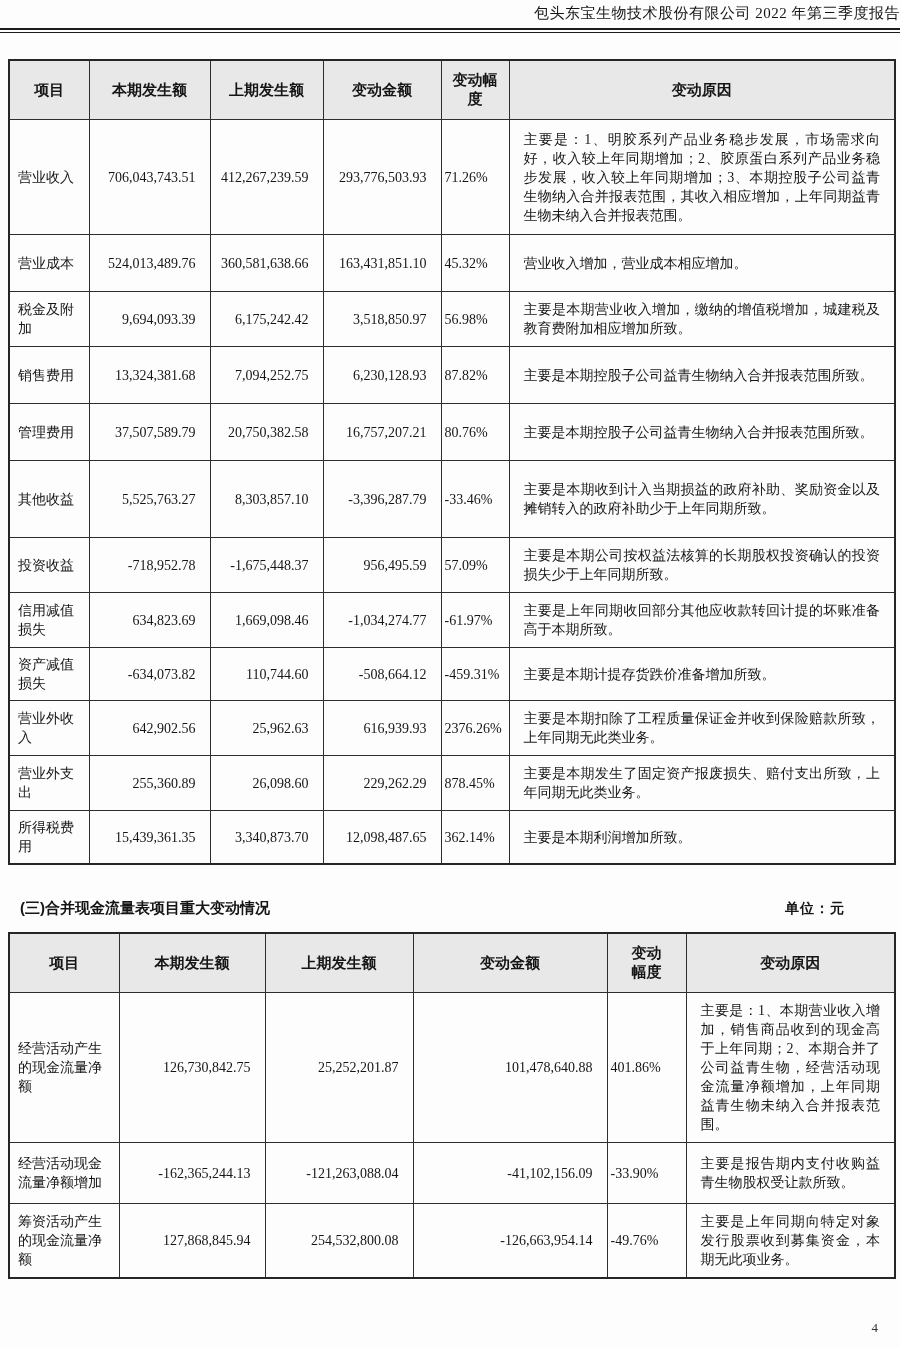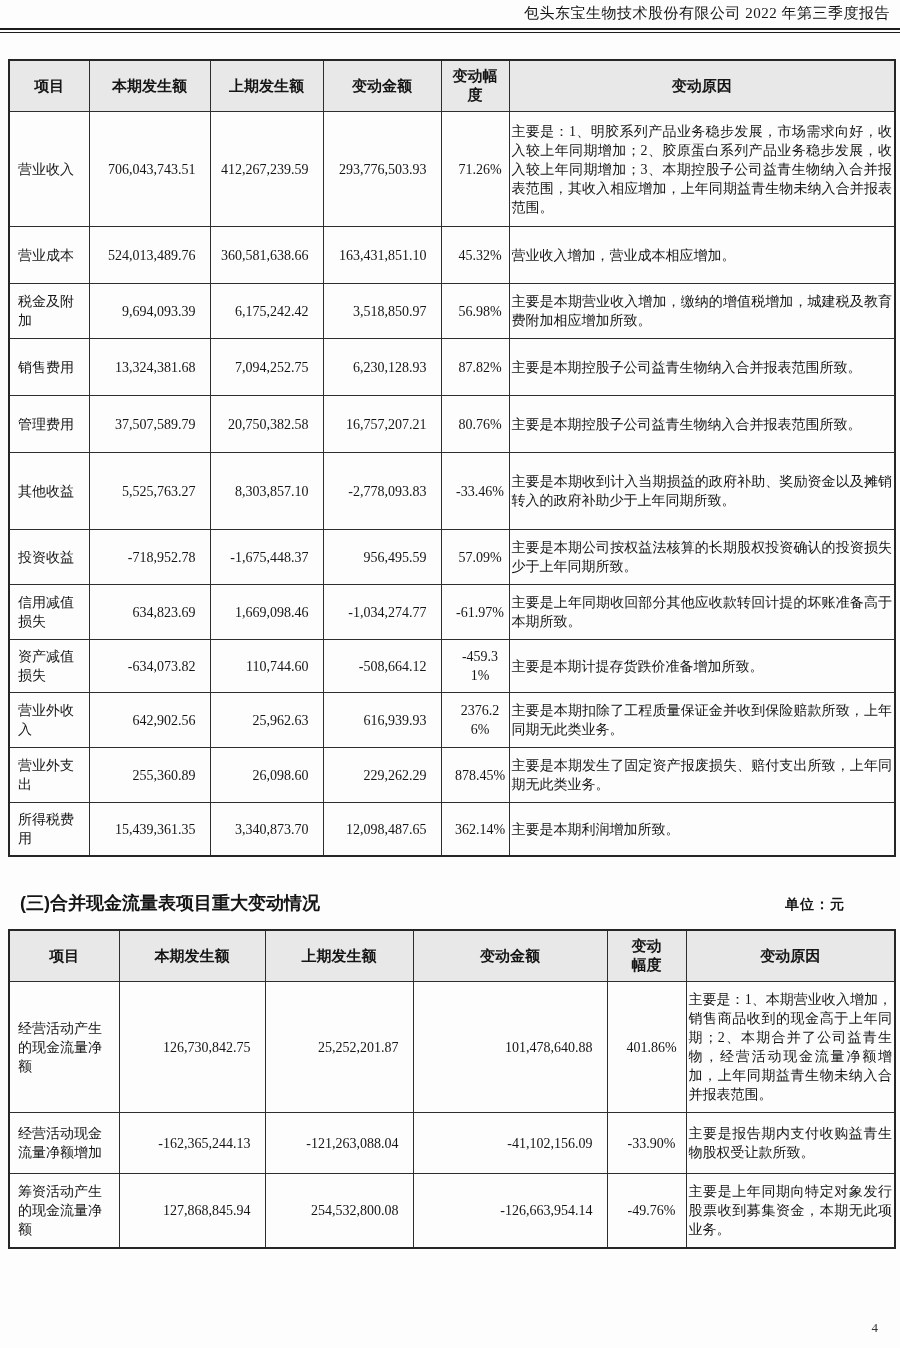--- a/index.html
+++ b/index.html
@@ -2,45 +2,45 @@
 <html lang="zh"><head>
 <meta charset="utf-8">
 <style>
   html,body{margin:0;padding:0;background:#d9d9d9;}
   .page{
     width:900px;height:1348px;margin:0 auto;background:#fdfdfd;
     font-family:"Liberation Serif","DejaVu Serif",serif;color:#151515;
     position:relative;box-sizing:border-box;overflow:hidden;
   }
   
-  .doc-header{padding-top:4px;text-align:right;font-size:15px;letter-spacing:.5px;padding-right:10px;}
+  .doc-header{padding-top:4px;text-align:right;font-size:15px;letter-spacing:.5px;}
   .header-rule{margin-top:5px;height:2px;border-top:2px solid #1c1c1c;border-bottom:1px solid #1c1c1c;}
   
   table{border-collapse:collapse;table-layout:fixed;margin-left:8px;width:886px;font-size:14px;border:2px solid #262626;}
   th,td{border:1px solid #2e2e2e;vertical-align:middle;word-break:break-all;}
-  th{background:#e8e8e8;font-weight:bold;text-align:center;font-size:15px;padding:6px 4px;height:30px;line-height:19px;}
+  th{background:#e8e8e8;font-weight:bold;text-align:center;font-size:15px;padding:14px 4px;height:30px;line-height:19px;}
   td{padding:6px 8px;line-height:19px;}
   .c-item{text-align:left;padding-right:5px;}
   .c-current,.c-prior,.c-change{text-align:right;padding-right:14px;margin-top:28px;}
-  .c-pct{text-align:center;padding-left:13px;padding-right:3px;}
-  .c-reason{text-align:justify;padding:8px 2px;}
+  .c-pct{text-align:left;padding-left:3px;padding-right:3px;}
+  .c-reason{text-align:justify;padding:8px 14px;}
   .t1 td{height:36px;}
   .t1 tbody tr:nth-child(1) td{height:98px;}
   .t1 tbody tr:nth-child(2) td{height:40px;}
   .t1 tbody tr:nth-child(4) td{height:40px;}
   .t1 tbody tr:nth-child(5) td{height:40px;}
   .t1 tbody tr:nth-child(6) td{height:60px;}
   .t1 th:nth-child(5){padding:6px 8px;}
   .t2 td{height:44px;}
   .t2 tbody tr:nth-child(1) td{height:104px;}
   .t2 th:nth-child(5){padding:6px 20px;}
   
   .section-line{display:flex;justify-content:space-between;align-items:baseline;
     margin:34px 55px 14px 20px;font-family:"Liberation Sans","DejaVu Sans",sans-serif;font-weight:bold;}
-  .section-title{font-size:18px;}
+  .section-title{font-size:15px;}
   .unit-label{font-size:14px;letter-spacing:1px;}
   .spacer-top{height:26px;}
   .page-number{position:absolute;right:22px;bottom:12px;font-size:13px;color:#333;}
 </style>
 </head>
 <body>
 
 <div class="page">
 
   <div class="doc-header">
@@ -107,21 +107,21 @@
           <td class="c-current">37,507,589.79</td>
           <td class="c-prior">20,750,382.58</td>
           <td class="c-change">16,757,207.21</td>
           <td class="c-pct">80.76%</td>
           <td class="c-reason">主要是本期控股子公司益青生物纳入合并报表范围所致。</td>
         </tr>
         <tr>
           <td class="c-item">其他收益</td>
           <td class="c-current">5,525,763.27</td>
           <td class="c-prior">8,303,857.10</td>
-          <td class="c-change">-2,778,093.83</td>
+          <td class="c-change">-3,396,287.79</td>
           <td class="c-pct">-33.46%</td>
           <td class="c-reason">主要是本期收到计入当期损益的政府补助、奖励资金以及摊销转入的政府补助少于上年同期所致。</td>
         </tr>
         <tr>
           <td class="c-item">投资收益</td>
           <td class="c-current">-718,952.78</td>
           <td class="c-prior">-1,675,448.37</td>
           <td class="c-change">956,495.59</td>
           <td class="c-pct">57.09%</td>
           <td class="c-reason">主要是本期公司按权益法核算的长期股权投资确认的投资损失少于上年同期所致。</td>

